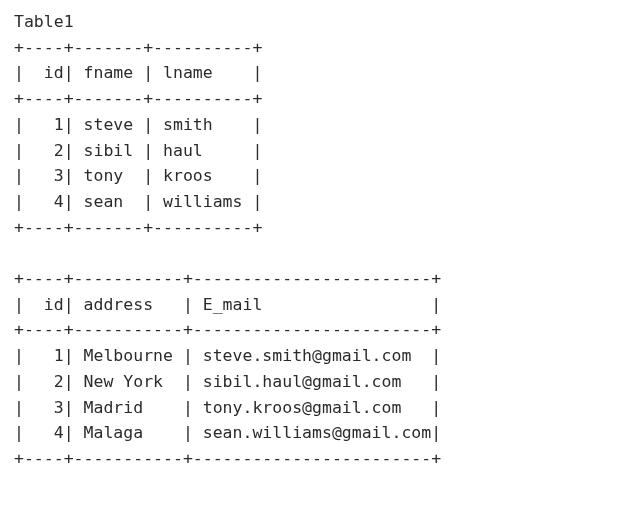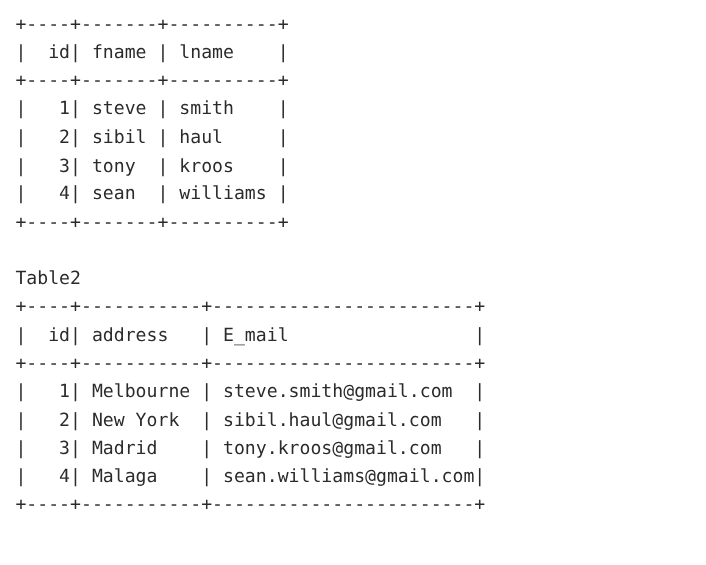--- a/index.html
+++ b/index.html
@@ -46,34 +46,34 @@
   .table-group {
     margin: 0;
   }
 </style>
 </head>
 <body>
 
 <div id="screen" style="background: rgb(255, 255, 255); color: rgb(43, 43, 43);">
 
   <div class="table-group">
+    <div class="table-caption">Table1</div>
     <pre class="ascii-block">+----+-------+----------+
 |  id| fname | lname    |
 +----+-------+----------+
 |   1| steve | smith    |
 |   2| sibil | haul     |
 |   3| tony  | kroos    |
 |   4| sean  | williams |
 +----+-------+----------+</pre>
   </div>
 
   <div class="blank-line"></div>
 
   <div class="table-group">
-    <div class="table-caption">Table2</div>
     <pre class="ascii-block">+----+-----------+------------------------+
 |  id| address   | E_mail                 |
 +----+-----------+------------------------+
 |   1| Melbourne | steve.smith@gmail.com  |
 |   2| New York  | sibil.haul@gmail.com   |
 |   3| Madrid    | tony.kroos@gmail.com   |
 |   4| Malaga    | sean.williams@gmail.com|
 +----+-----------+------------------------+</pre>
   </div>
 

